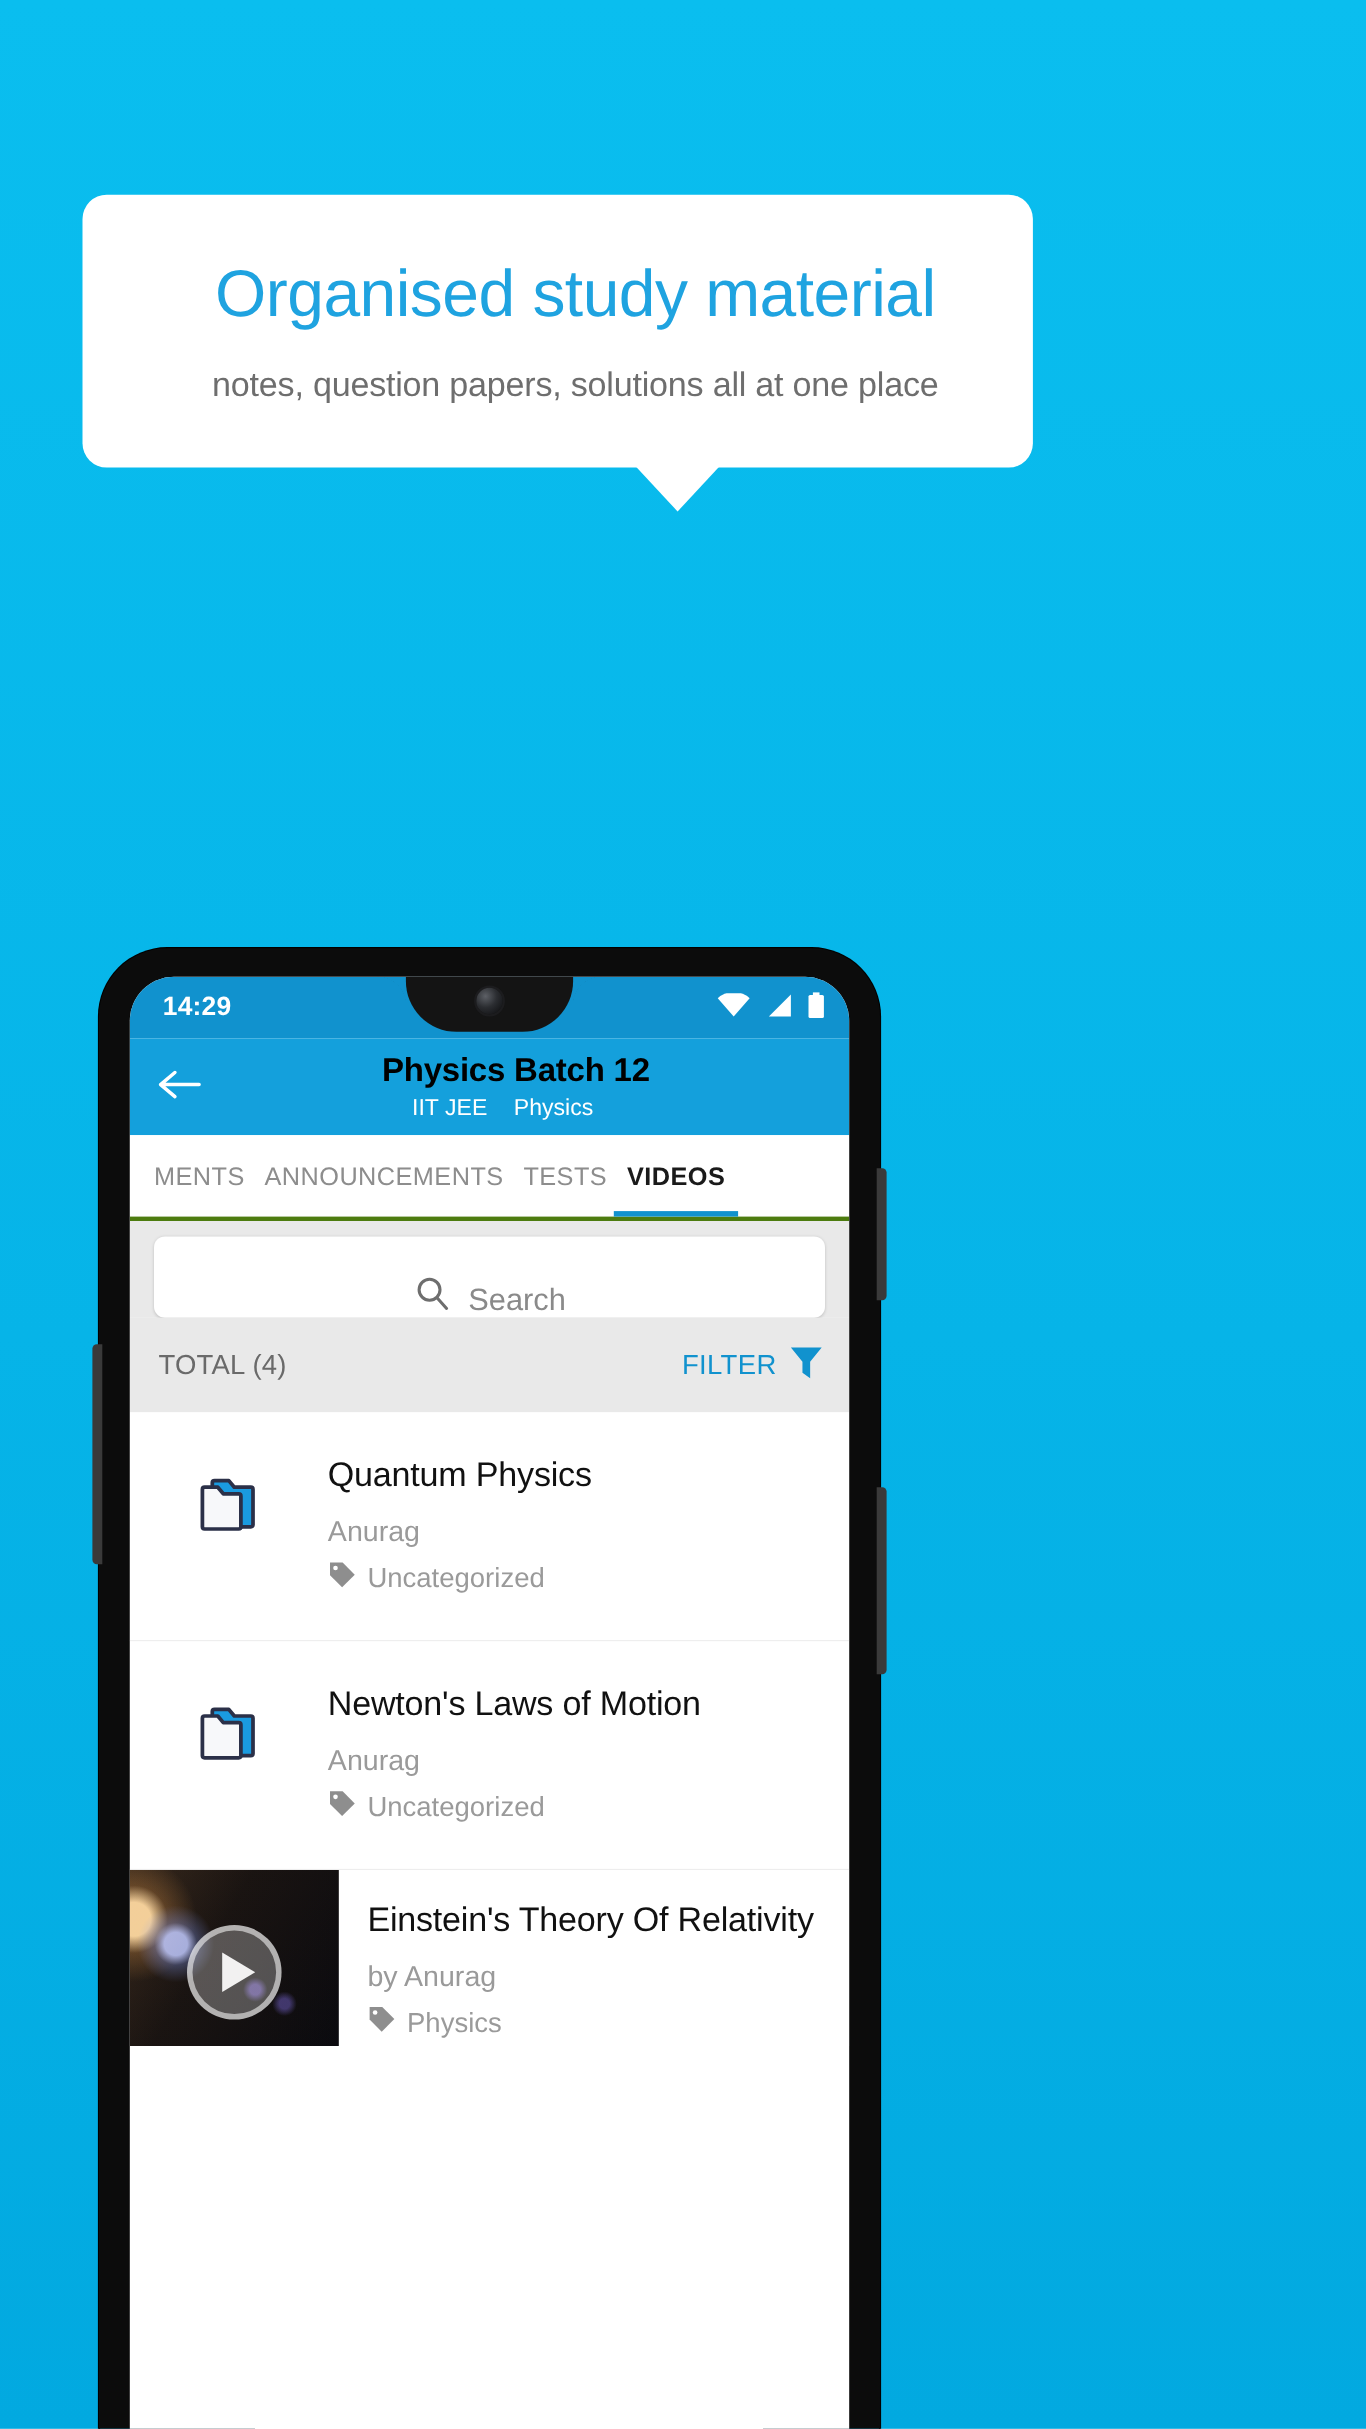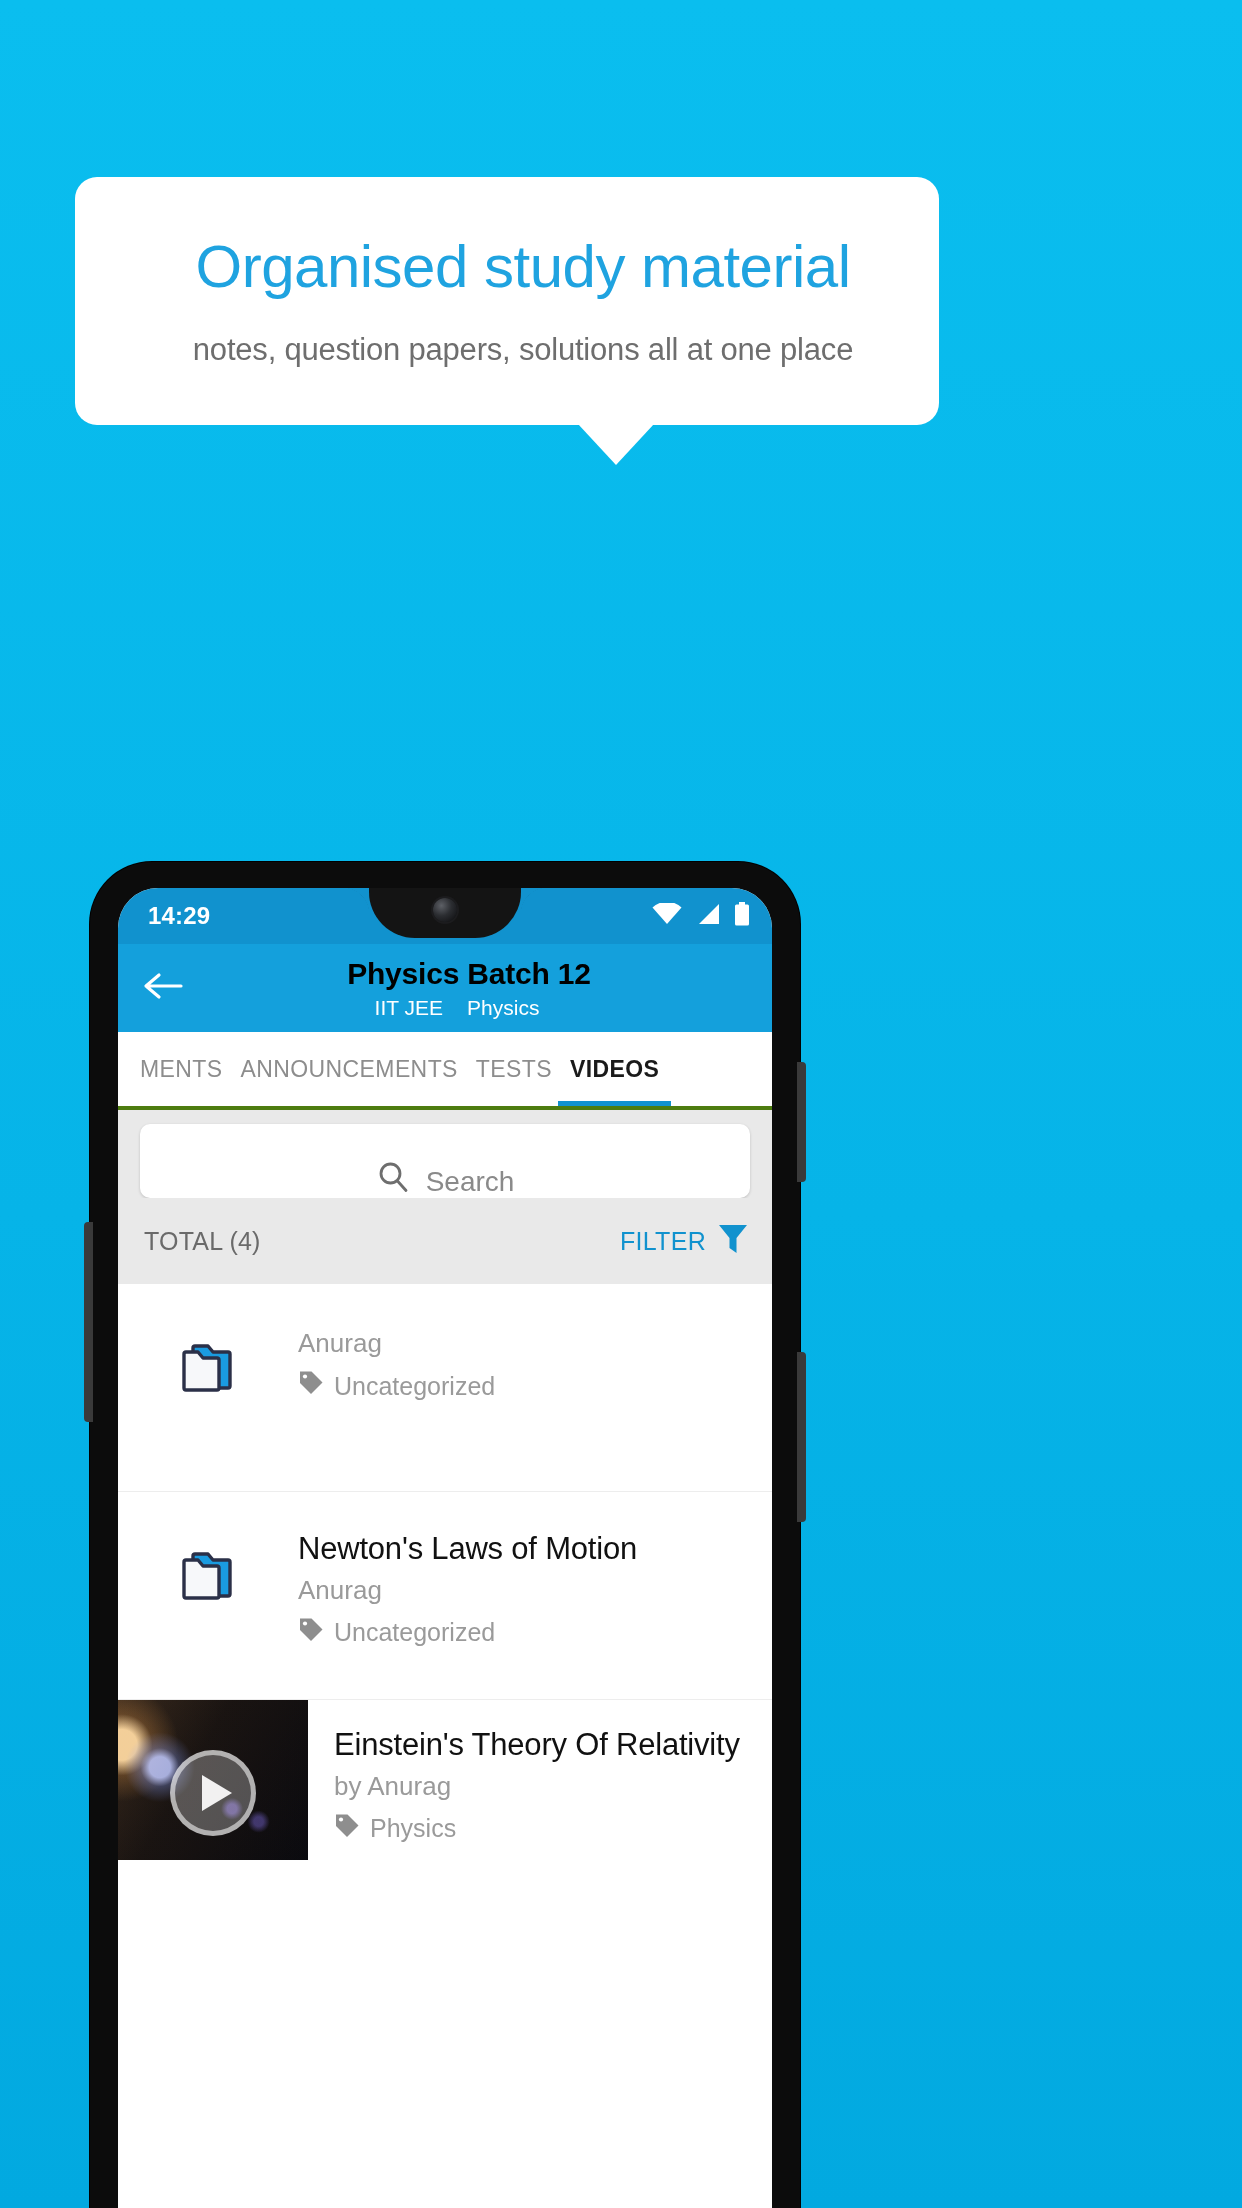--- a/index.html
+++ b/index.html
@@ -237,21 +237,21 @@
     justify-content: center;
     padding-top: 18px;
   }
   .item-text { padding-top: 4px; flex: 1; min-width: 0; }
   .item-title {
     font-size: 31px; color: #111111; font-weight: 400;
     letter-spacing: -0.2px; line-height: 1.25;
     white-space: nowrap;
   }
   .item-author {
-    margin-top: 6px;
+    margin-top: 16px;
     font-size: 26px; color: #9a9a9a;
   }
   .item-tag {
     margin-top: 11px;
     display: flex; align-items: center; gap: 10px;
     font-size: 25px; color: #9a9a9a;
   }
 
   
   .list-item.video { padding: 0; align-items: stretch; border-bottom: none; min-height: 0; }
@@ -379,20 +379,21 @@
     <div class="list">
 
       <div class="list-item">
         <div class="item-icon">
           <svg width="62" height="62" viewBox="0 0 62 62">
             <path d="M18 10 h13 l5 6 h15 a2 2 0 0 1 2 2 v32 a2 2 0 0 1 -2 2 h-33 a2 2 0 0 1 -2 -2 v-38 a2 2 0 0 1 2 -2 z" fill="#1A9BE0" stroke="#2b3048" stroke-width="3.4" stroke-linejoin="round"></path>
             <path d="M9 16 h12 l5 6 h14 a2 2 0 0 1 2 2 v28 a2 2 0 0 1 -2 2 h-31 a2 2 0 0 1 -2 -2 v-34 a2 2 0 0 1 2 -2 z" fill="#f7f8fa" stroke="#2b3048" stroke-width="3.4" stroke-linejoin="round"></path>
           </svg>
         </div>
         <div class="item-text">
+          <div class="item-title">Quantum Physics</div>
           <div class="item-author">Anurag</div>
           <div class="item-tag">
             <span>
               <svg width="26" height="26" viewBox="0 0 26 26">
                 <path d="M13.5 1.5 L24.5 12.5 L13 24 L2 13 L2 1.5 Z" fill="#8e8e8e"></path>
                 <circle cx="7" cy="6.5" r="2.1" fill="#ffffff"></circle>
               </svg>
             </span>
             <span>Uncategorized</span>
           </div>

